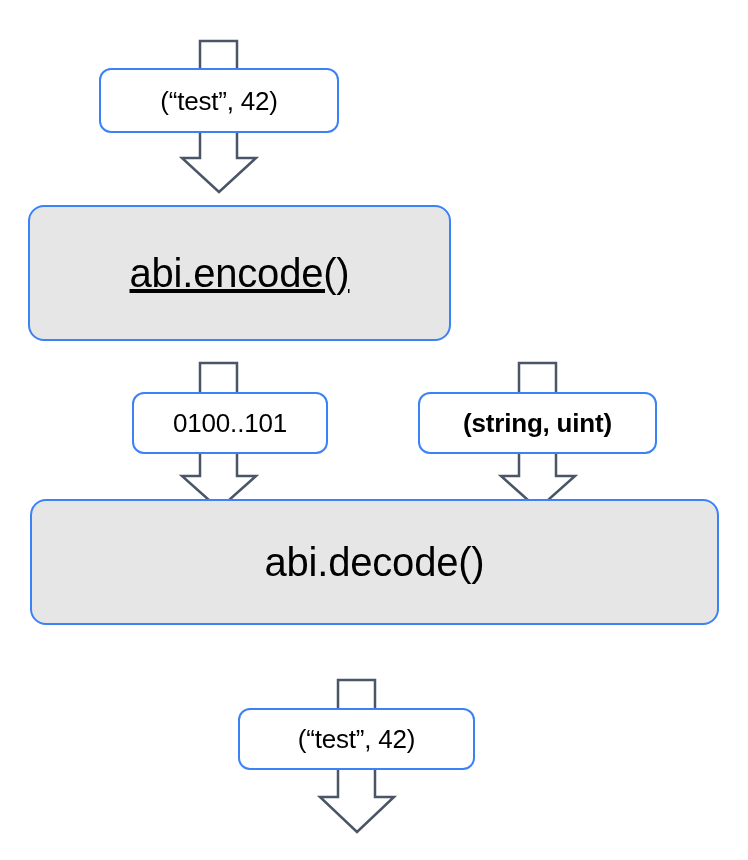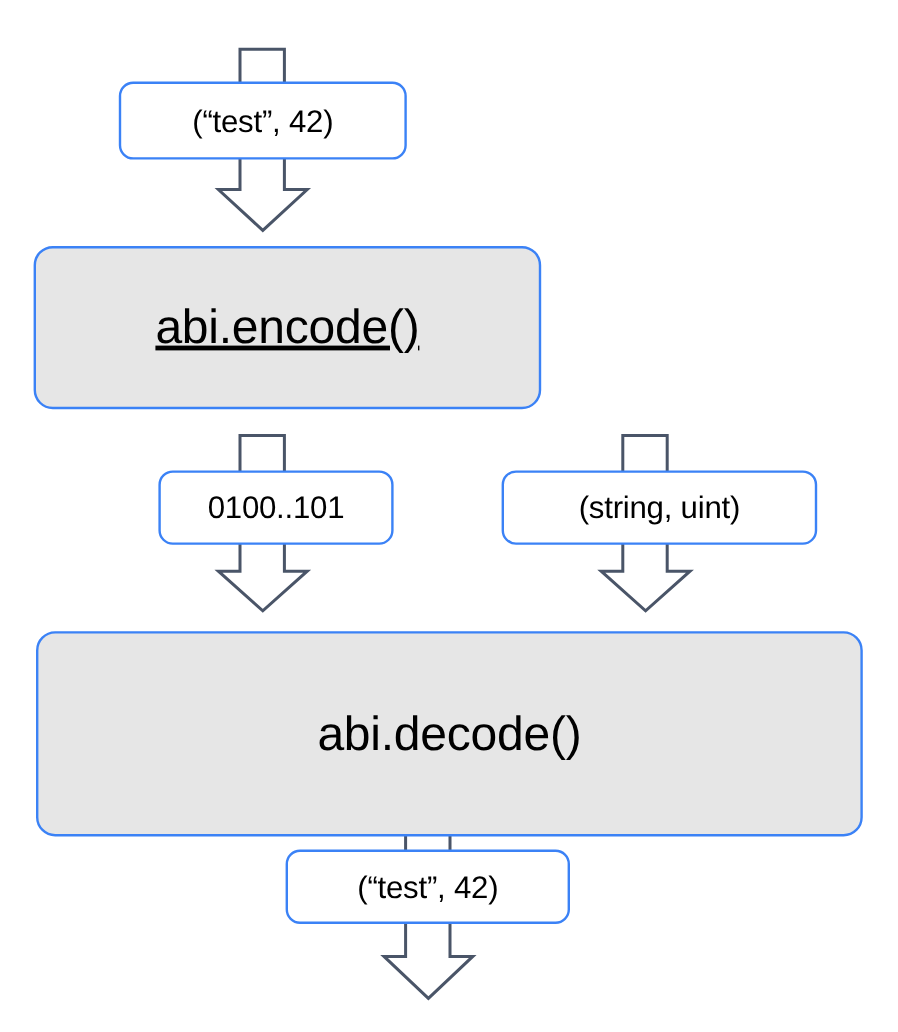--- a/index.html
+++ b/index.html
@@ -44,22 +44,22 @@
   .node-process {
     background: #e6e6e6;
     border-radius: 16px;
     font-size: 40px;
   }
 
   
   #node-input-tuple   { left: 99px;  top: 68px;  width: 240px; height: 65px; }
   #node-abi-encode    { left: 28px;  top: 205px; width: 423px; height: 136px; text-decoration: underline; }
   #node-encoded-bytes { left: 109px;  top: 392px; width: 196px; height: 62px; margin-left: 23px; }
-  #node-type-tuple    { left: 418px; top: 392px; width: 263px; height: 62px; }
-  #node-abi-decode    { left: 30px;  top: 526px; width: 689px; height: 171px; }
+  #node-type-tuple    { left: 418px; top: 392px; width: 239px; height: 62px; font-weight: bold; }
+  #node-abi-decode    { left: 30px;  top: 499px; width: 689px; height: 126px; }
   #node-output-tuple  { left: 238px; top: 708px; width: 237px; height: 62px; }
 
   .arrow-stroke {
     fill: none;
     stroke: #4a5568;
     stroke-width: 2.5;
     stroke-linejoin: miter;
     stroke-linecap: butt;
   }
 </style>

